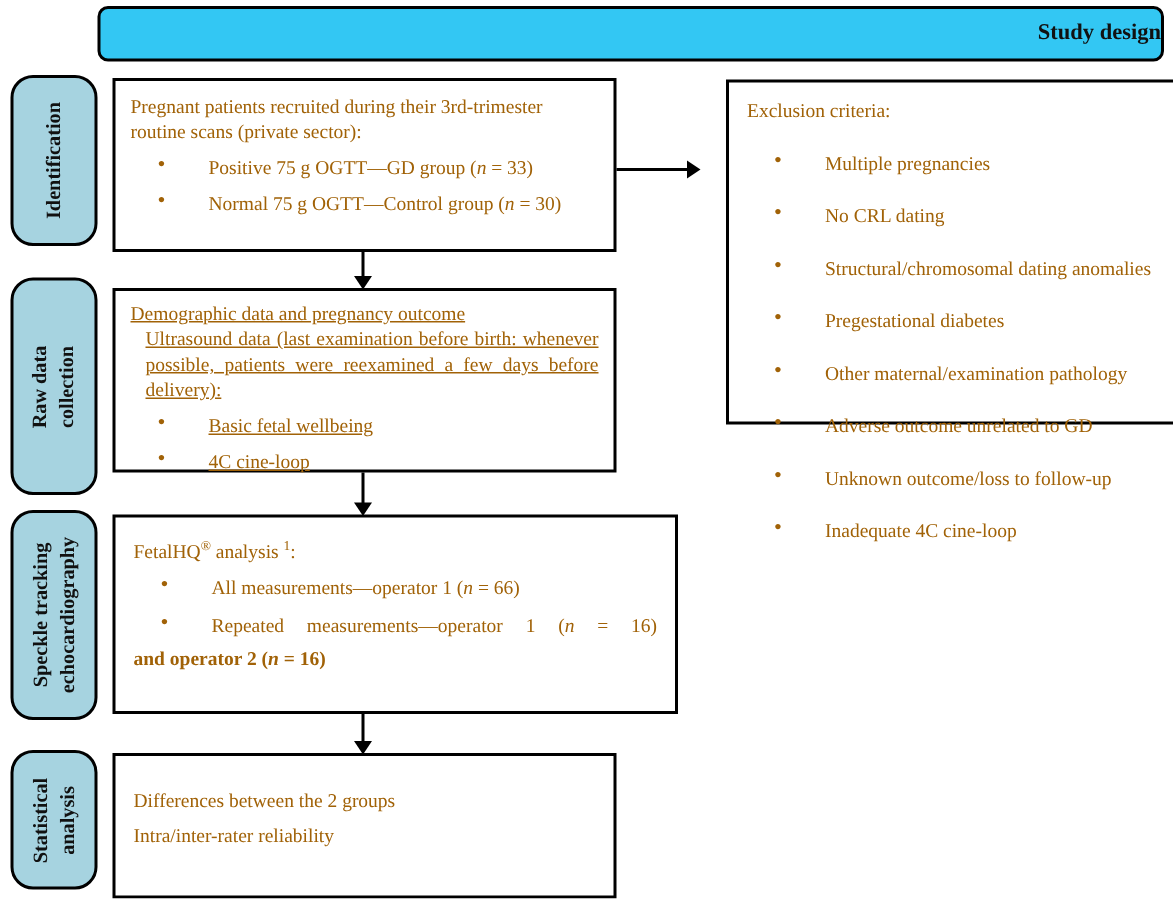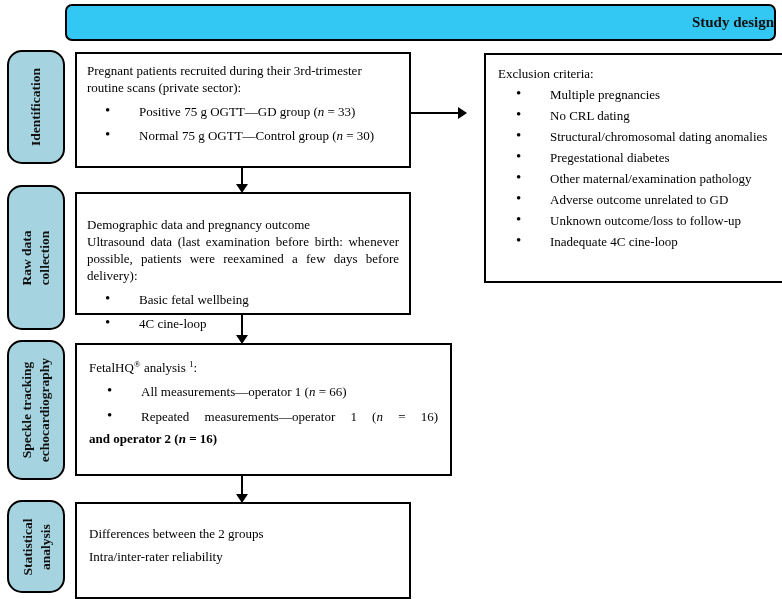--- a/index.html
+++ b/index.html
@@ -61,29 +61,29 @@
   .stage-3 { top: 340px; height: 140px; }
   .stage-4 { top: 500px; height: 93px;  }
 
   
   .flowbox {
     position: absolute;
     background: #ffffff;
     border: 2px solid var(--line);
     font-size: 13px;
     line-height: 17px;
-    color: #000000;
+    color: #a16207;
   }
   .box-1 { left: 75px; top: 52px;  width: 336px; height: 116px; padding: 8px 10px; }
-  .box-2 { left: 75px; top: 192px; width: 336px; height: 123px; padding: 22px 10px; }
+  .box-2 { left: 75px; top: 192px; width: 336px; height: 123px; padding: 6px 10px; text-decoration: underline; }
   .box-3 { left: 75px; top: 343px; width: 377px; height: 133px; padding: 14px 12px; }
   .box-4 { left: 75px; top: 502px; width: 336px; height: 97px;  padding: 18px 12px; }
   .box-exclusion { left: 484px; top: 53px; width: 310px; height: 230px; padding: 10px 12px; }
 
-  .para-justify { text-align: justify; }
+  .para-justify { text-align: justify; margin-left: 10px; }
 
   
   .bullet {
     position: relative;
     padding-left: 52px;
     margin-top: 7px;
   }
   .bullet::before {
     content: "\2022";
     position: absolute;
@@ -105,21 +105,21 @@
     font-size: 15px;
     text-indent: 0;
   }
   .hang-continuation {
     margin-top: 5px;
     font-weight: bold;
   }
   sup { font-size: 9px; line-height: 0; }
 
   
-  .box-exclusion .bullet { margin-top: 4px; }
+  .box-exclusion .bullet { margin-top: 18px; }
 
   .box-4 { line-height: 23px; }
 
   
   .arrow-line-v {
     position: absolute;
     width: 2px;
     background: var(--line);
   }
   .arrow-line-h {

